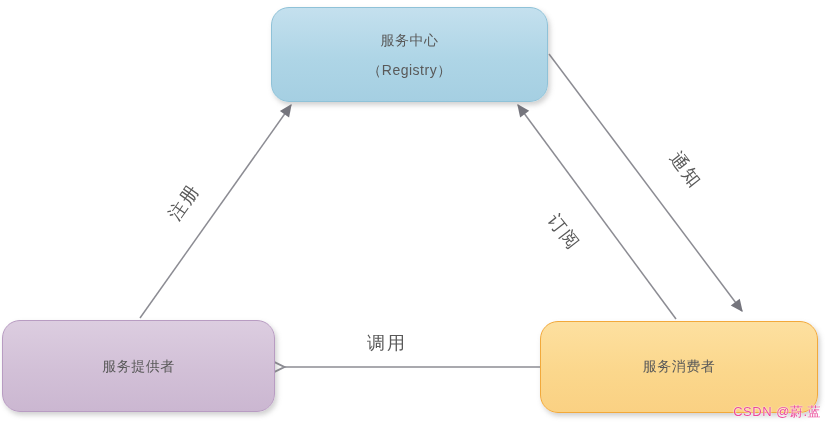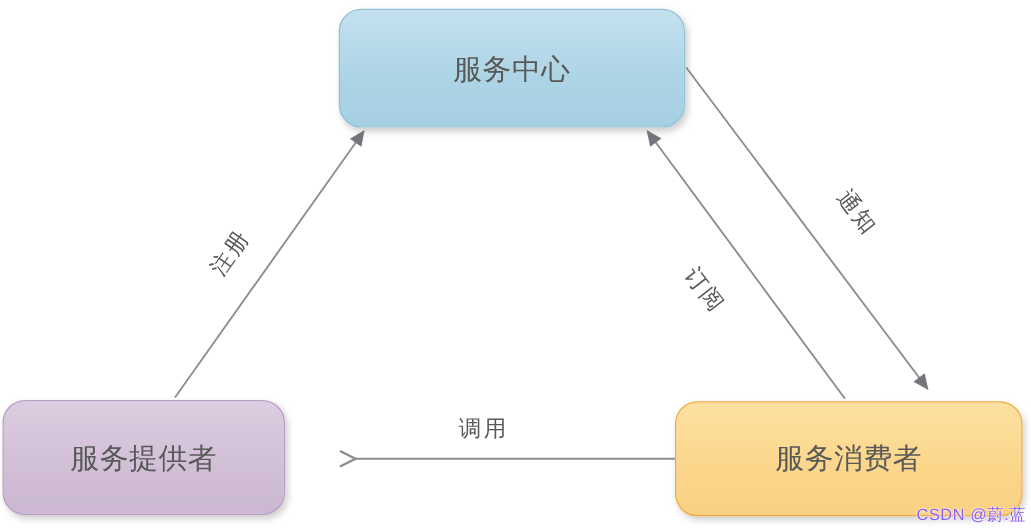--- a/index.html
+++ b/index.html
@@ -25,38 +25,38 @@
   .node {
     position: absolute;
     box-sizing: border-box;
     border-radius: 18px;
     display: flex;
     flex-direction: column;
     align-items: center;
     justify-content: center;
     text-align: center;
     color: #595959;
-    font-size: 23px;
+    font-size: 14px;
     line-height: 30px;
     box-shadow: 2px 3px 5px rgba(120,120,120,0.35);
   }
   .node .node-title,
   .node .node-subtitle {
     white-space: pre;
     letter-spacing: 0.5px;
   }
   .node-registry {
     left: 271px; top: 7px;
     width: 277px; height: 95px;
     background: linear-gradient(180deg, #c4e0ee 0%, #aed5e6 55%, #a5cfe2 100%);
     border: 1.5px solid #8fc2d8;
   }
   .node-provider {
     left: 2px; top: 320px;
-    width: 226px; height: 92px;
+    width: 273px; height: 92px;
     background: linear-gradient(180deg, #dccde0 0%, #d2c0d7 55%, #cbb7d1 100%);
     border: 1.5px solid #b89cc2;
   }
   .node-consumer {
     left: 540px; top: 321px;
     width: 278px; height: 92px;
     background: linear-gradient(180deg, #fde0a0 0%, #fbd78c 55%, #fad183 100%);
     border: 1.5px solid #f2a93b;
     font-family: Liberation Serif, serif;
   }
@@ -70,21 +70,21 @@
   }
   .label-register { left: 184px; top: 202px; transform: translate(-50%,-50%) rotate(-55deg); }
   .label-subscribe { left: 564px; top: 232px; transform: translate(-50%,-50%) rotate(52deg); }
   .label-notify { left: 686px; top: 170px; transform: translate(-50%,-50%) rotate(52deg); }
   .label-invoke { left: 387px; top: 343px; transform: translate(-50%,-50%); }
   .watermark {
     position: absolute;
     right: 4px;
     bottom: 3px;
     font-size: 13px;
-    color: #8b5cf6;
+    color: #ec4899;
     text-shadow: 0 0 2px #ffffff, 0 0 1px #ffffff;
     letter-spacing: 0.5px;
   }
 </style>
 </head>
 <body>
 
 <div class="canvas">
 
   <svg class="edges-layer" viewBox="0 0 825 424" xmlns="http://www.w3.org/2000/svg">
@@ -97,20 +97,21 @@
       </marker>
     </defs>
     <line x1="140" y1="318" x2="291" y2="105" stroke="#8c8c93" stroke-width="1.5" marker-end="url(#arrow-filled)"></line>
     <line x1="676" y1="319" x2="518" y2="105" stroke="#8c8c93" stroke-width="1.5" marker-end="url(#arrow-filled)"></line>
     <line x1="549" y1="54" x2="742" y2="311" stroke="#8c8c93" stroke-width="1.5" marker-end="url(#arrow-filled)"></line>
     <line x1="540" y1="367" x2="283" y2="367" stroke="#8c8c93" stroke-width="1.5" marker-end="url(#arrow-open)"></line>
   </svg>
 
   <div class="node node-registry">
     <div class="node-title">服务中心</div>
+    <div class="node-subtitle">（Registry）</div>
   </div>
 
   <div class="node node-provider">
     <div class="node-title">服务提供者</div>
   </div>
 
   <div class="node node-consumer">
     <div class="node-title">服务消费者</div>
   </div>
 

